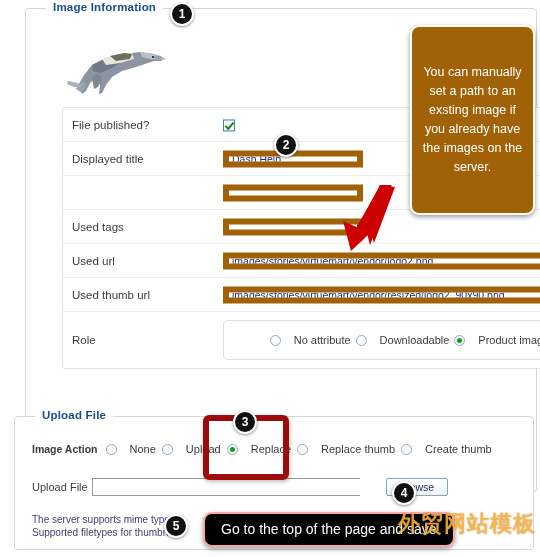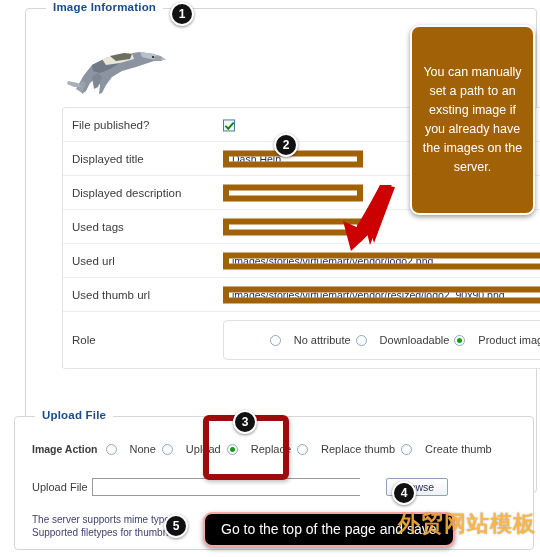--- a/index.html
+++ b/index.html
@@ -389,21 +389,20 @@
     </div>
 
     <div class="row">
       <div class="lbl">Displayed title</div>
       <div class="fld">
         <input class="txt short" type="text" value="Dash Help" style="">
       </div>
     </div>
 
     <div class="row">
-      <div class="lbl">Displayed description</div>
       <div class="fld">
         <input class="txt short" type="text" value="" style="">
       </div>
     </div>
 
     <div class="row">
       <div class="lbl">Used tags</div>
       <div class="fld">
         <input class="txt short" type="text" value="" style="">
       </div>

